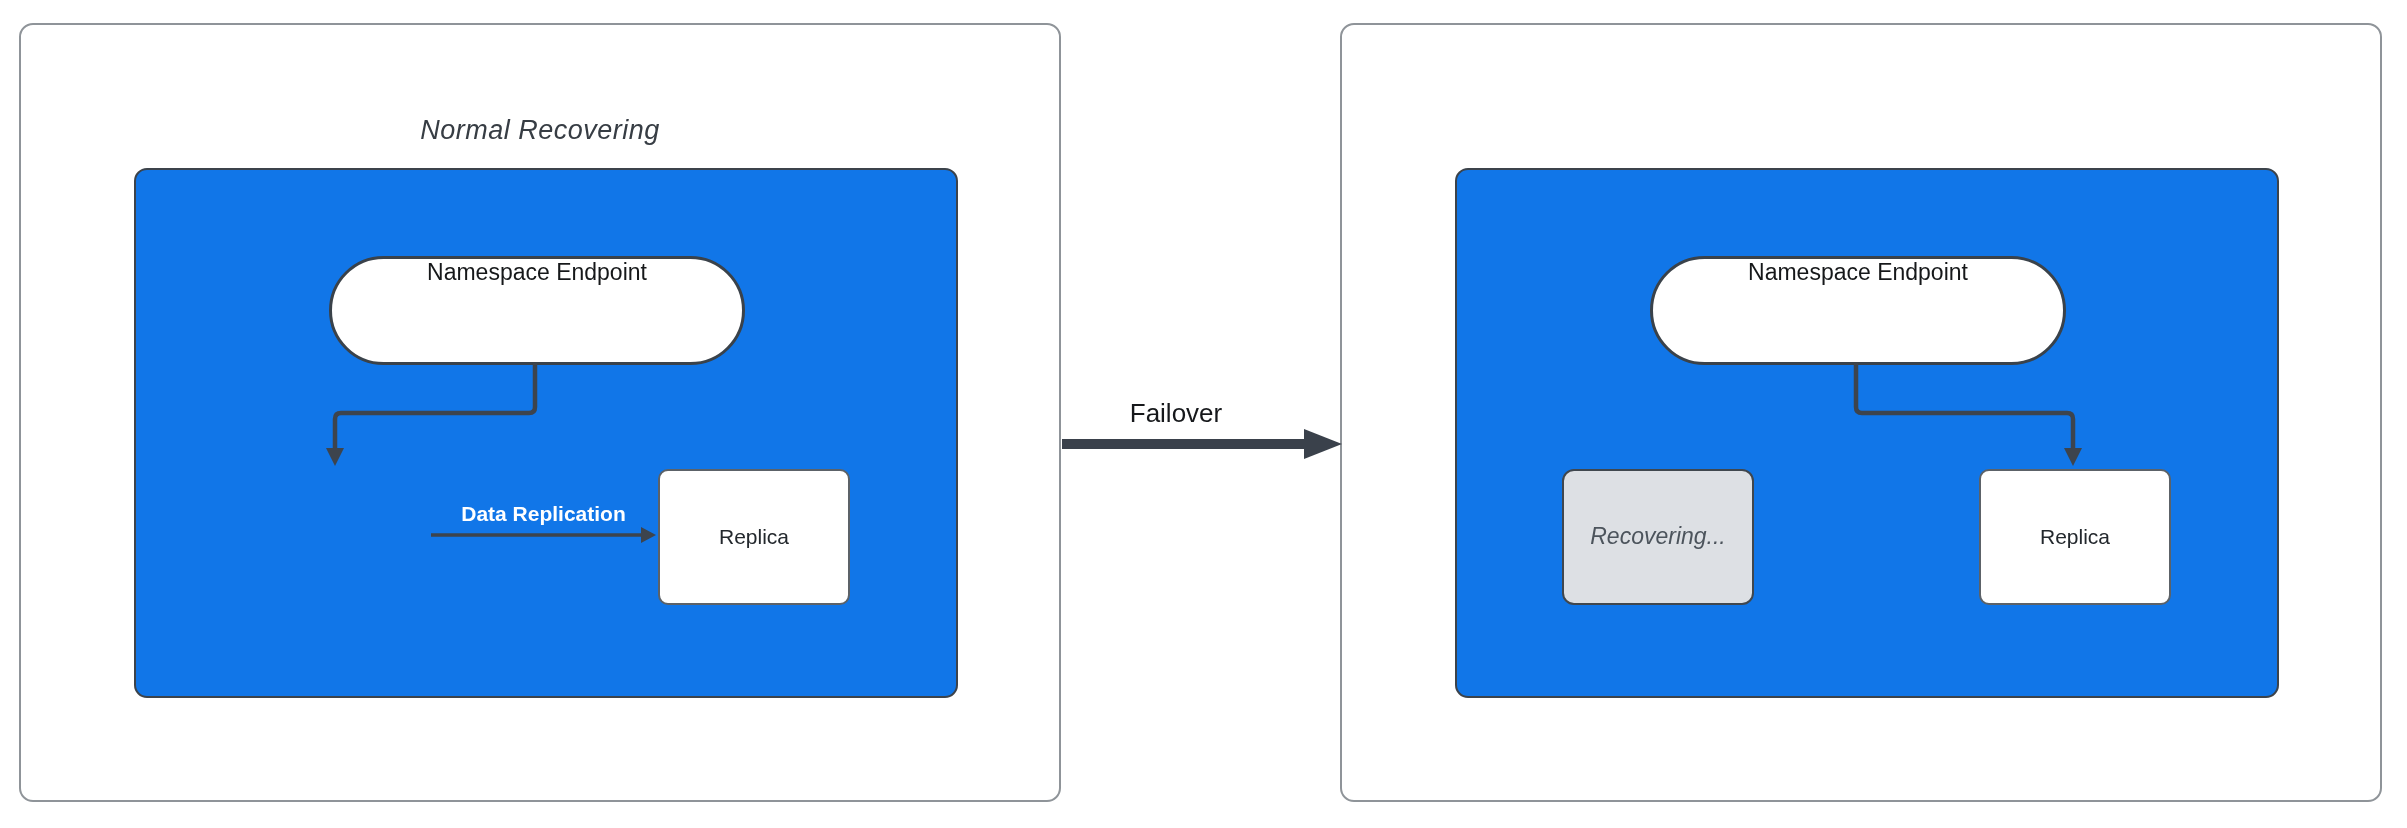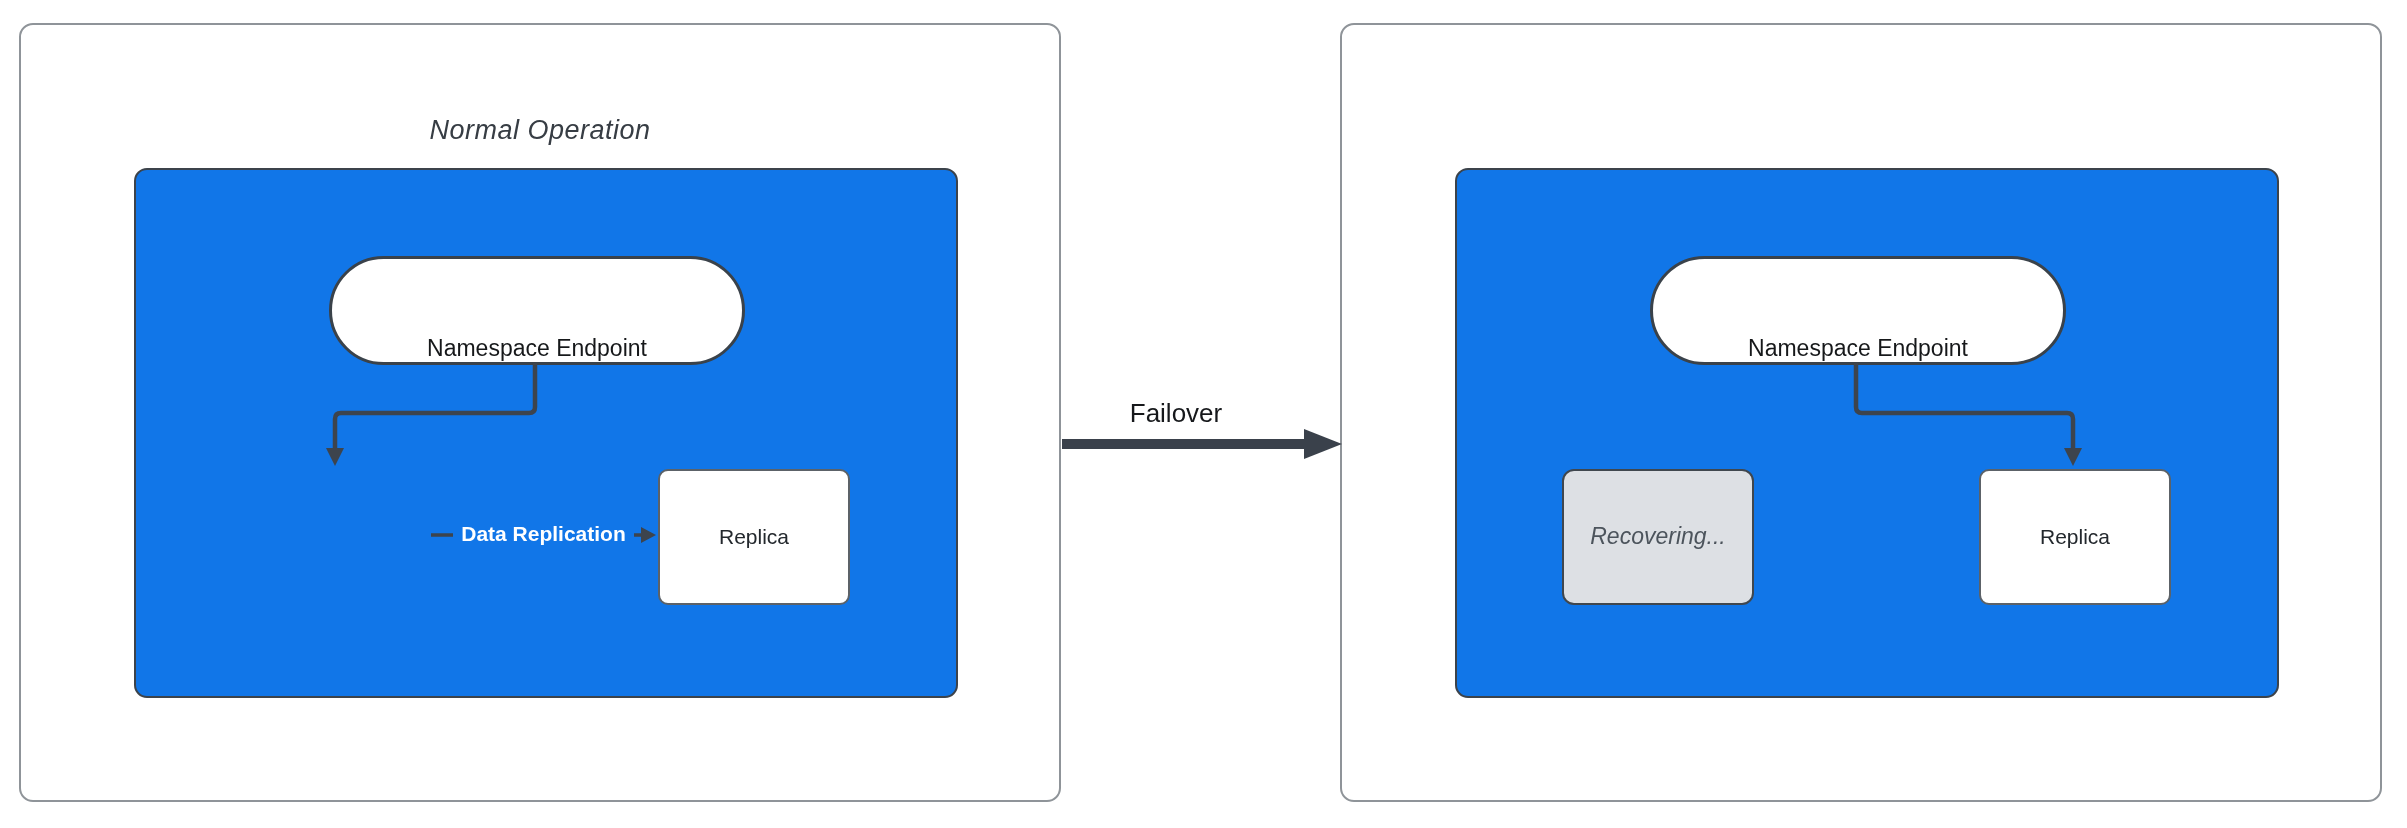--- a/index.html
+++ b/index.html
@@ -58,21 +58,21 @@
   .pill {
     position: absolute;
     left: 308px;
     top: 231px;
     width: 416px;
     height: 109px;
     background: #ffffff;
     border: 3px solid #3a424a;
     border-radius: 56px;
     display: flex;
-    align-items: flex-end;
+    align-items: flex-start;
     justify-content: center;
     font-size: 23px;
     color: #16181a;
   }
   .node {
     position: absolute;
     top: 444px;
     width: 192px;
     height: 136px;
     background: #ffffff;
@@ -101,21 +101,21 @@
     position: absolute;
     left: 0; top: 0;
     width: 2407px;
     height: 828px;
     pointer-events: none;
     z-index: 5;
   }
   .edge-label {
     position: absolute;
     left: 431px;
-    top: 520px;
+    top: 500px;
     width: 225px;
     display: flex;
     align-items: flex-start;
     justify-content: center;
     z-index: 6;
   }
   .edge-label span {
     background: var(--cluster-blue);
     color: var(--edge-label-text);
     font-weight: bold;
@@ -133,21 +133,21 @@
     color: #16181b;
     z-index: 6;
   }
 </style>
 </head>
 <body>
 
 <div id="page">
 
   <div class="panel" style="left:19px;">
-    <div class="panel-title">Normal Operation</div>
+    <div class="panel-title">Normal Recovering</div>
     <div class="cluster"></div>
     <div class="pill">
       <span>Namespace Endpoint</span>
     </div>
     <div class="node node-right">
       <span>Replica</span>
     </div>
   </div>
 
   <div class="panel" style="left:1340px;">

